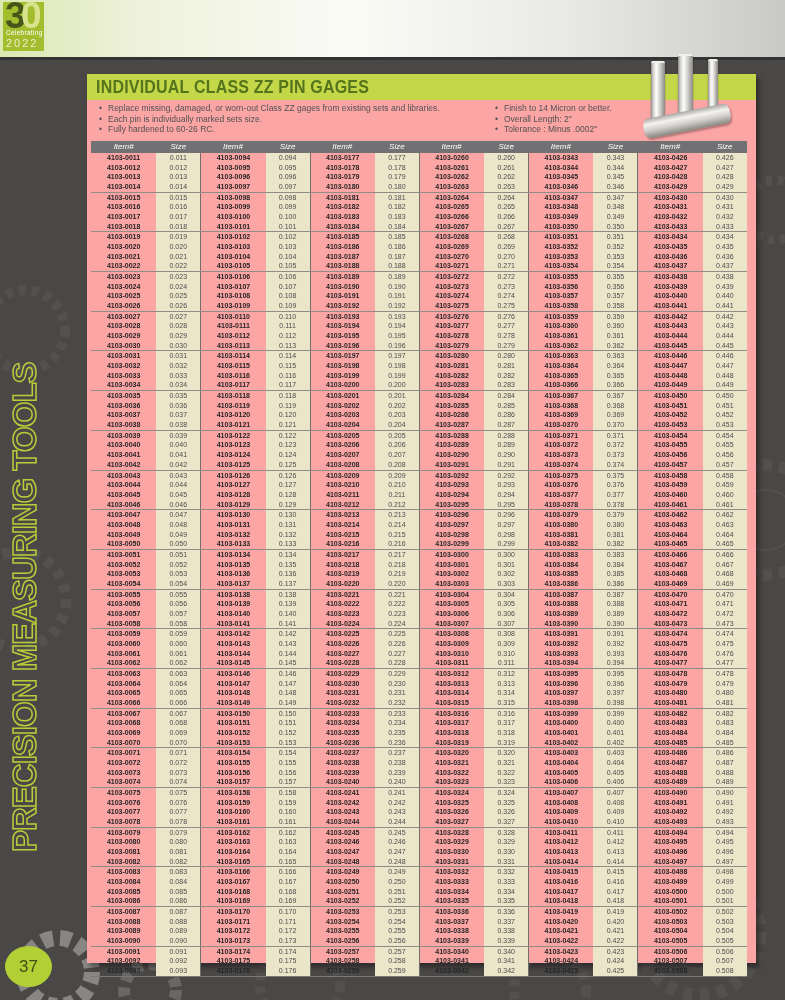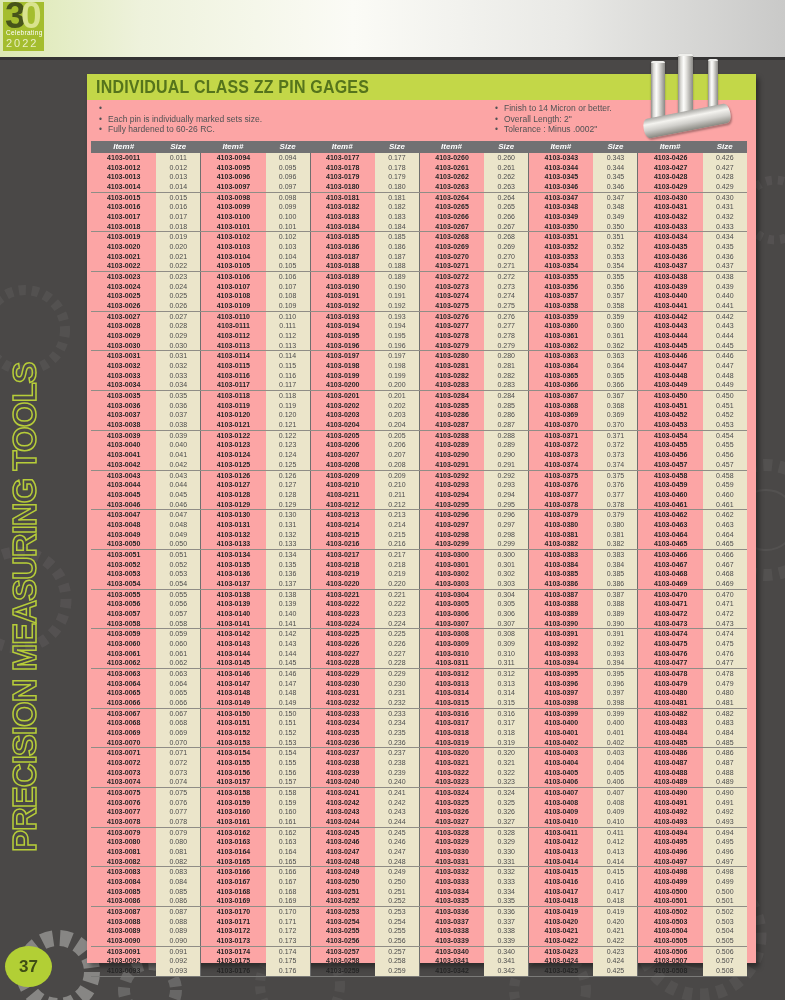--- a/index.html
+++ b/index.html
@@ -19,21 +19,21 @@
   .catalog-title{position:absolute;left:86px;top:9px;font-size:29px;font-weight:bold;
     color:#3d5d1f;letter-spacing:1.5px;}
   
   .sidebar-title{position:absolute;left:6px;top:396px;height:456px;
     writing-mode:vertical-rl;transform:rotate(180deg);white-space:nowrap;
     font-size:33px;font-weight:bold;letter-spacing:-1px;color:#b7cd39;}
   @supports (-webkit-text-stroke:1px black){
     .sidebar-title{color:transparent;-webkit-text-stroke:1.5px #b7cd39;}
   }
   .page-badge{position:absolute;left:5px;top:946px;width:47px;height:41px;border-radius:50%;
-    background:#b2cf35;color:#3f4e15;font-size:17px;font-weight:bold;
+    background:#b2cf35;color:#3f4e15;font-size:17px;font-weight:normal;
     text-align:center;line-height:41px;}
   
   .panel{position:absolute;left:63px;top:74px;width:669px;height:889px;background:#fca5a5;
     box-shadow:3px 4px 5px rgba(0,0,0,.4);margin-left:24px;}
   .section-bar{position:absolute;left:0;top:0;width:100%;height:26px;background:#c3d748;}
   .section-bar span{display:inline-block;margin-left:9px;font-size:16px;font-weight:bold;
     color:#55741c;letter-spacing:.2px;line-height:26px;transform:scaleY(1.15);transform-origin:left center;}
   .bullets{position:absolute;top:29px;font-size:8.5px;line-height:10.5px;color:#515254;}
   .bullets.left{left:12px;width:380px;}
   .bullets.right{left:408px;width:200px;}
@@ -46,21 +46,21 @@
     box-shadow:0 1px 2px rgba(0,0,0,.35);border-top:2px solid #efefec;}
   .pin1{left:9px;top:8px;width:14px;height:62px;}
   .pin2{left:36px;top:1px;width:15px;height:70px;}
   .pin3{left:66px;top:6px;width:10px;height:60px;}
   .pin-h{position:absolute;left:1px;top:58px;width:88px;height:20px;border-radius:5px/9px;
     background:linear-gradient(180deg,#a8a7a3 0%,#f4f3ef 30%,#d0cfcb 60%,#87867f 100%);
     transform:rotate(-11deg);box-shadow:1px 2px 2px rgba(0,0,0,.3);}
   
   .t-head{position:absolute;left:4px;top:67px;width:656px;height:12px;background:#717173;
     display:grid;grid-template-columns:repeat(6,65.3px 44px);}
-  .t-head .hcell{color:#ffffff;font-size:8px;font-weight:bold;font-style:italic;
+  .t-head .hcell{color:#ffffff;font-size:8px;font-weight:normal;font-style:italic;
     text-align:center;line-height:12px;}
   .t-body{position:absolute;left:4px;top:79px;width:656px;border-bottom:1px solid #7a7a78;}
   .t-row{display:grid;grid-template-columns:repeat(6,65.3px 44px);height:9.675px;}
   .t-row.group-end{border-bottom:1px solid #8f8d86;}
   .cell{font-size:7px;text-align:center;line-height:9.7px;overflow:hidden;}
   .cell.item{font-weight:bold;color:#262626;}
   .cell.size{color:#4c4c4c;background:#ebe5ca;}
   .cell.pair-start{border-left:1px solid #6f6f6e;}
 </style>
 </head>
@@ -105,20 +105,21 @@
   <div class="page-badge">37</div>
 
   <div class="panel">
     <div class="section-bar">
       <span>INDIVIDUAL CLASS ZZ PIN GAGES</span>
     </div>
 
     <div class="bullets left">
         <div class="bullet-row">
           <span class="dot">•</span>
+          <span>Replace missing, damaged, or worn-out Class ZZ gages from existing sets and libraries.</span>
         </div>
         <div class="bullet-row">
           <span class="dot">•</span>
           <span>Each pin is individually marked sets size.</span>
         </div>
         <div class="bullet-row">
           <span class="dot">•</span>
           <span>Fully hardened to 60-26 RC.</span>
         </div>
       </div>

